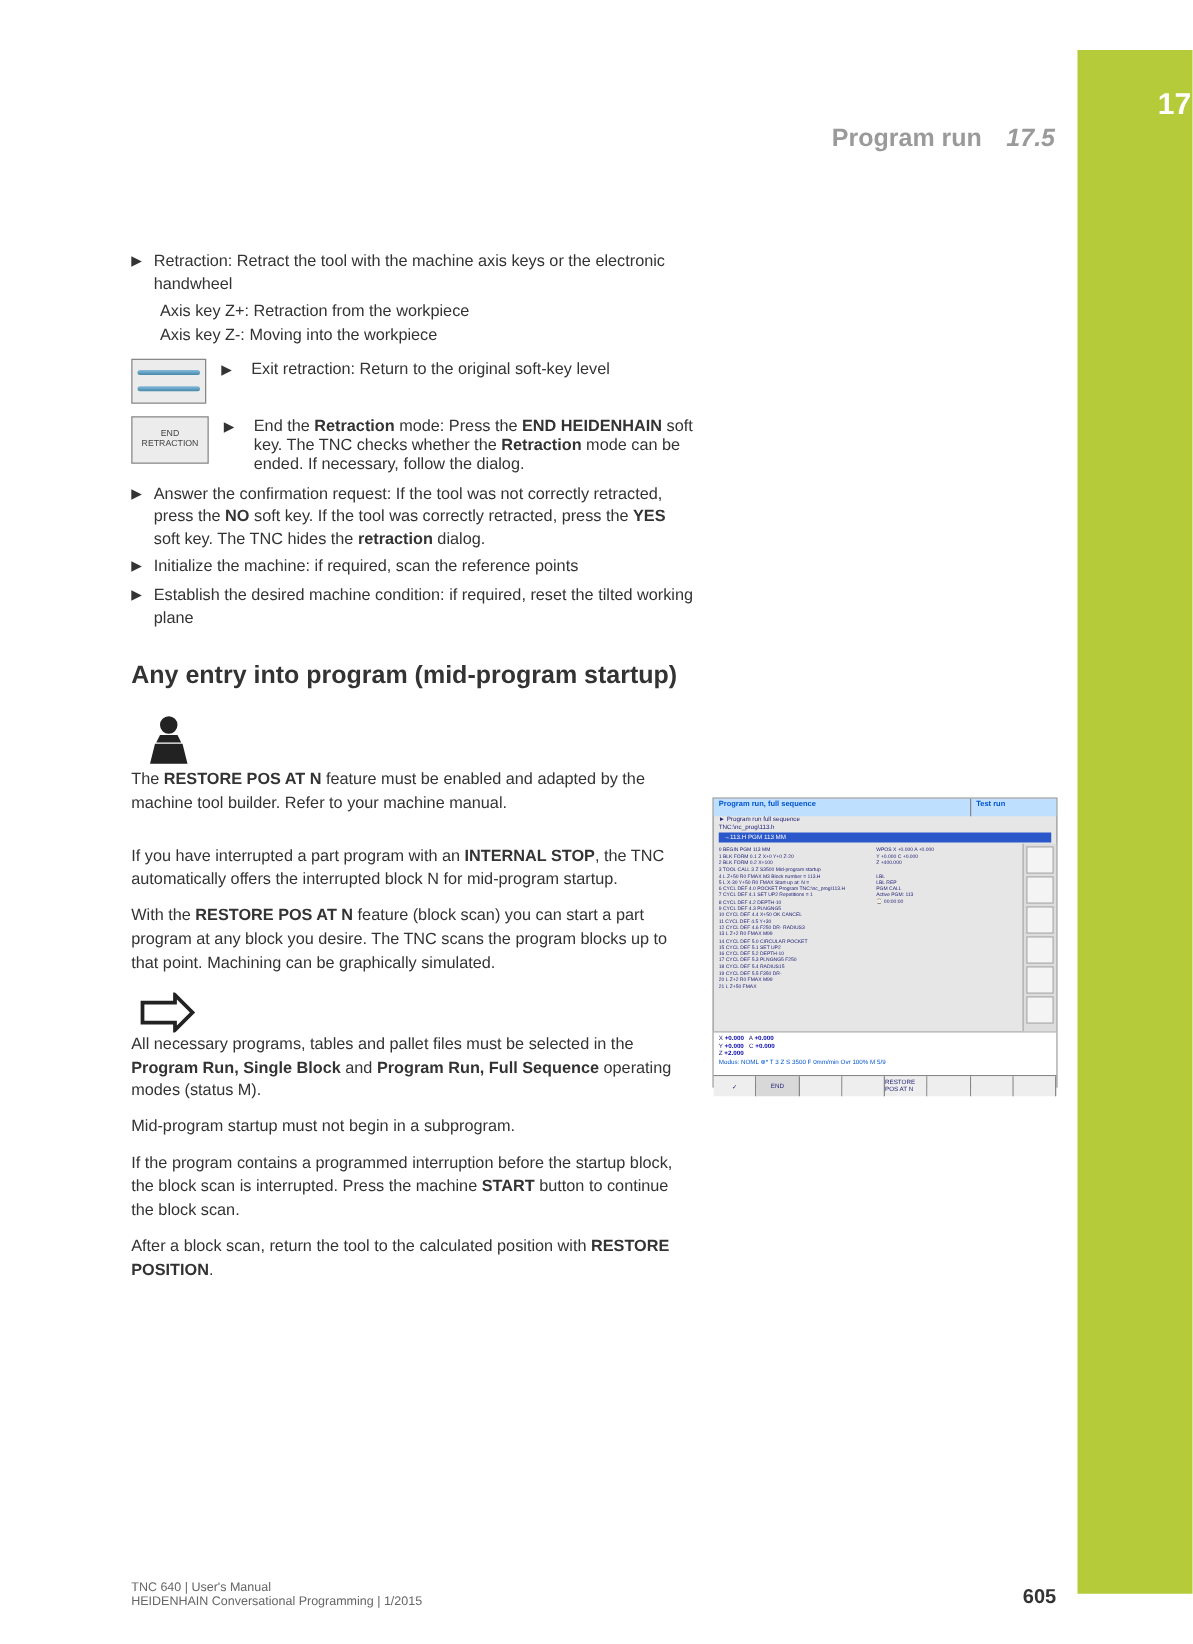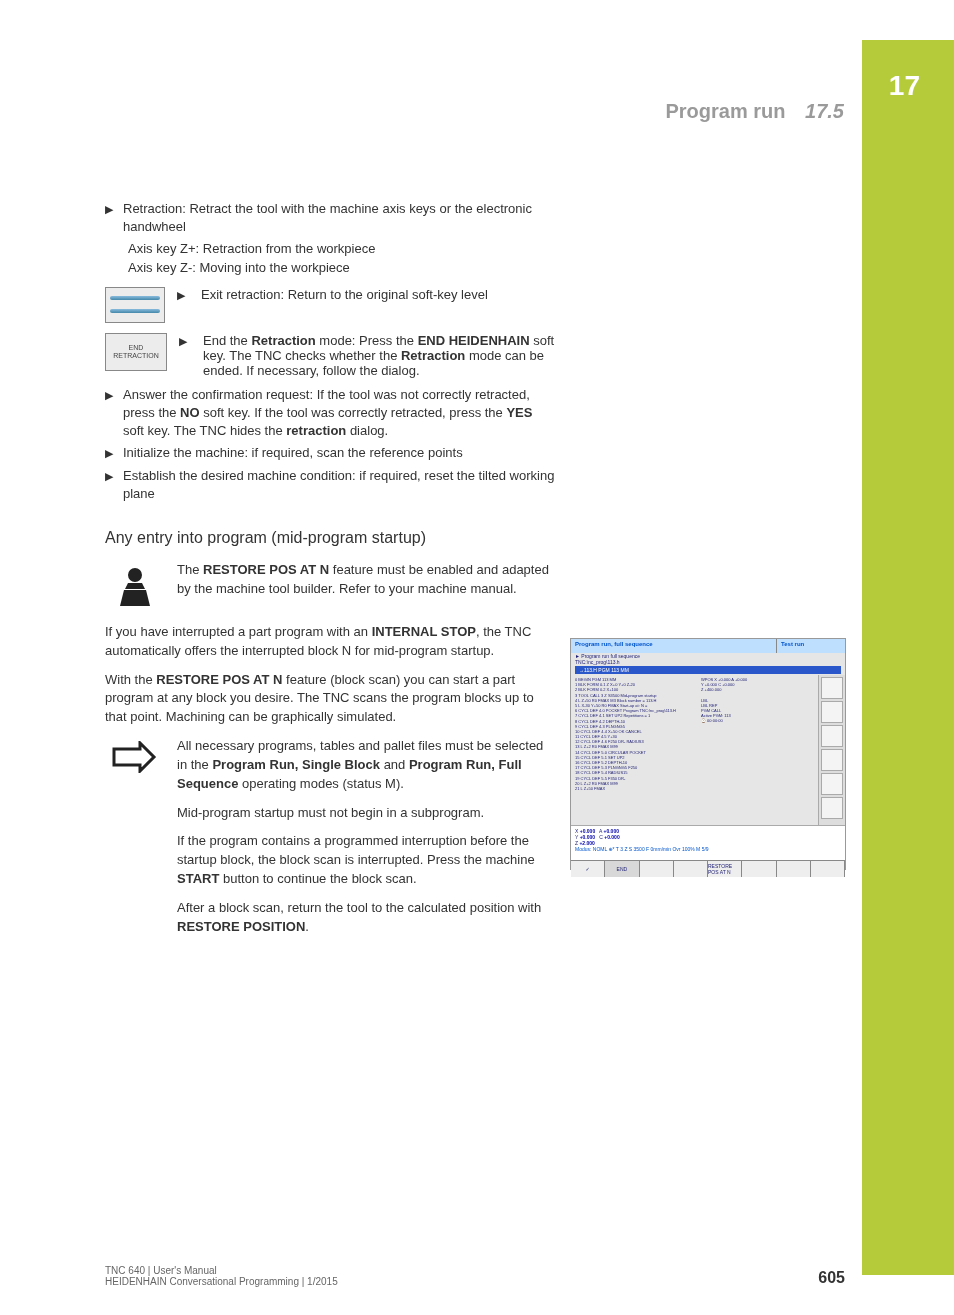--- a/index.html
+++ b/index.html
@@ -16,24 +16,24 @@
   .tab-chapter {
     position: absolute;
     right: 0;
     top: 40px;
     width: 92px;
     height: 1235px;
     background: #b6cb3a;
   }
   .tab-num {
     color: #fff;
-    font-size: 28px;
+    font-size: 24px;
     font-weight: bold;
     text-align: right;
-    padding: 30px 34px 0 0;
+    padding: 30px 1px 0 0;
   }
   .header-area {
     position: absolute;
     top: 100px;
     right: 110px;
     text-align: right;
     color: #9a9a9a;
     font-size: 20px;
     font-weight: bold;
   }
@@ -104,27 +104,28 @@
   }
   .key-hand .bar { height:4px; background:linear-gradient(#8bd, #48a); border-radius:2px;}
   .key-col {
     flex: 1;
   }
   .inner-bullet {
     display: flex;
   }
   .inner-bullet .bullet-arrow { width: 24px; }
   h3.section {
-    font-size: 16px;
-    font-weight: normal;
+    font-size: 20px;
+    font-weight: bold;
     margin: 26px 0 14px 0;
   }
   .icon-row {
     display: flex;
     margin-bottom: 14px;
+    flex-direction: column;
   }
   .icon-cell {
     width: 60px;
     flex-shrink: 0;
     margin-right: 12px;
     display:flex;
     justify-content:center;
     padding-top:4px;
   }
   .para {

